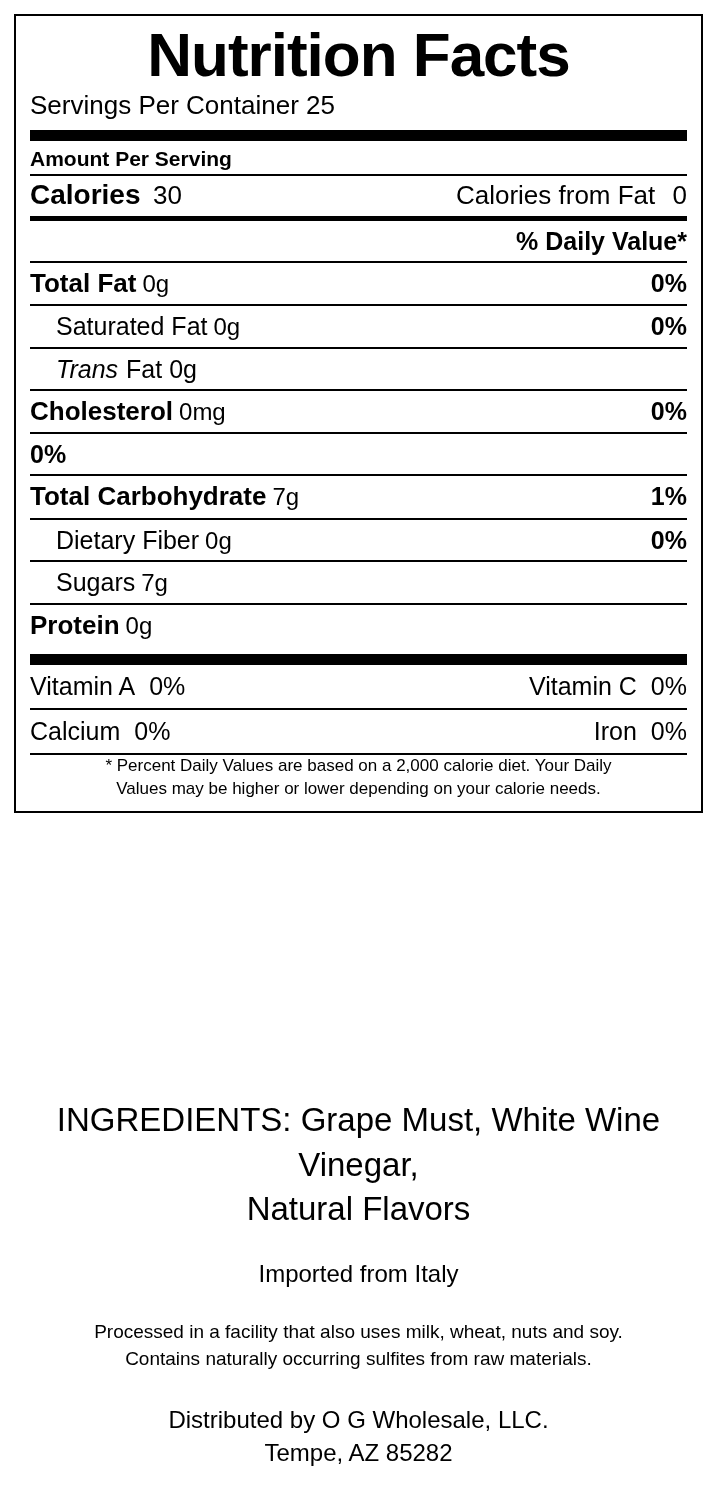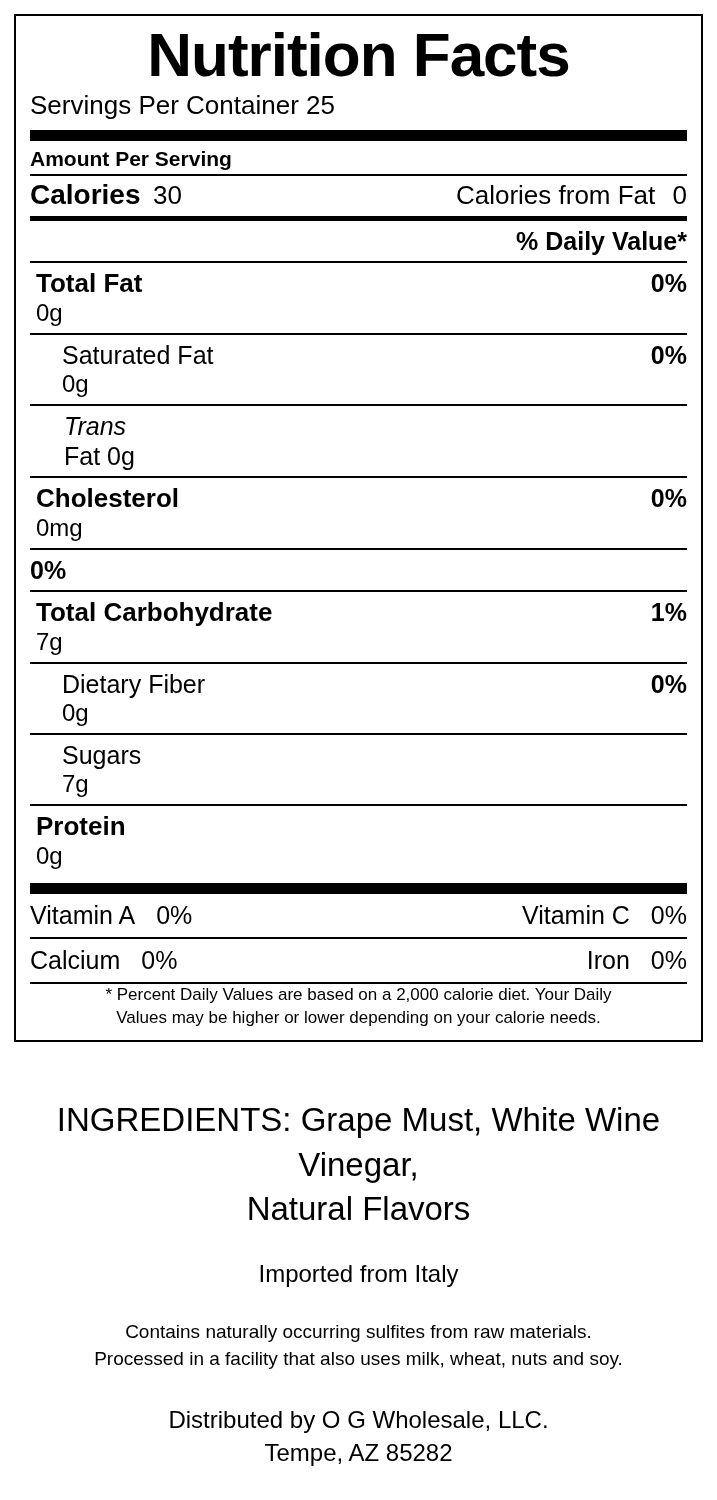--- a/index.html
+++ b/index.html
@@ -66,21 +66,21 @@
   }
 
   .row {
     display: flex;
     justify-content: space-between;
     align-items: baseline;
     padding: 5px 0 5px 0;
     font-size: 25px;
     line-height: 1.2;
   }
-  .row .left { display: flex; align-items: baseline; flex-direction: column; }
+  .row .left { display: flex; align-items: baseline; }
   .row .right { font-weight: bold; }
 
   .amount-per {
     font-size: 21px;
     font-weight: bold;
     padding: 6px 0 3px 0;
   }
 
   .calories-row {
     display: flex;
@@ -114,21 +114,21 @@
   .indent { padding-left: 26px; }
   .italic { font-style: italic; }
 
   .vit-row {
     display: flex;
     justify-content: space-between;
     align-items: baseline;
     padding: 7px 0 7px 0;
     font-size: 25px;
   }
-  .vit-cell { display: flex; gap: 21px; }
+  .vit-cell { display: flex; gap: 14px; }
 
   .footnote {
     font-size: 17px;
     line-height: 1.35;
     padding: 0 2px 0 2px;
     text-align: center;
   }
   .footnote .fn-line1 { display: block; }
   .footnote .fn-line2 { display: block; }
 
@@ -302,22 +302,22 @@
 
   </div>
 
   <div class="below">
     <div class="ingredients">
       <div>INGREDIENTS: Grape Must, White Wine Vinegar,</div>
       <div>Natural Flavors</div>
     </div>
     <div class="imported">Imported from Italy</div>
     <div class="allergen">
+      <div>Processed in a facility that also uses milk, wheat, nuts and soy.</div>
       <div>Contains naturally occurring sulfites from raw materials.</div>
-      <div>Processed in a facility that also uses milk, wheat, nuts and soy.</div>
     </div>
     <div class="distributed">
       <div>Distributed by O G Wholesale, LLC.</div>
       <div>Tempe, AZ 85282</div>
     </div>
   </div>
 
 </div>
 
 </body></html>

